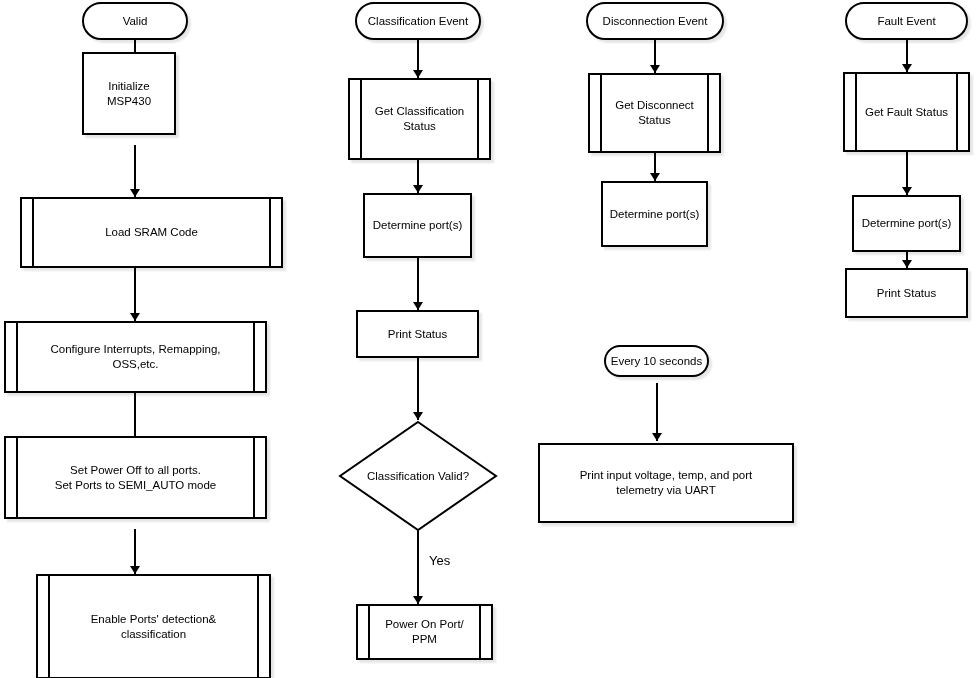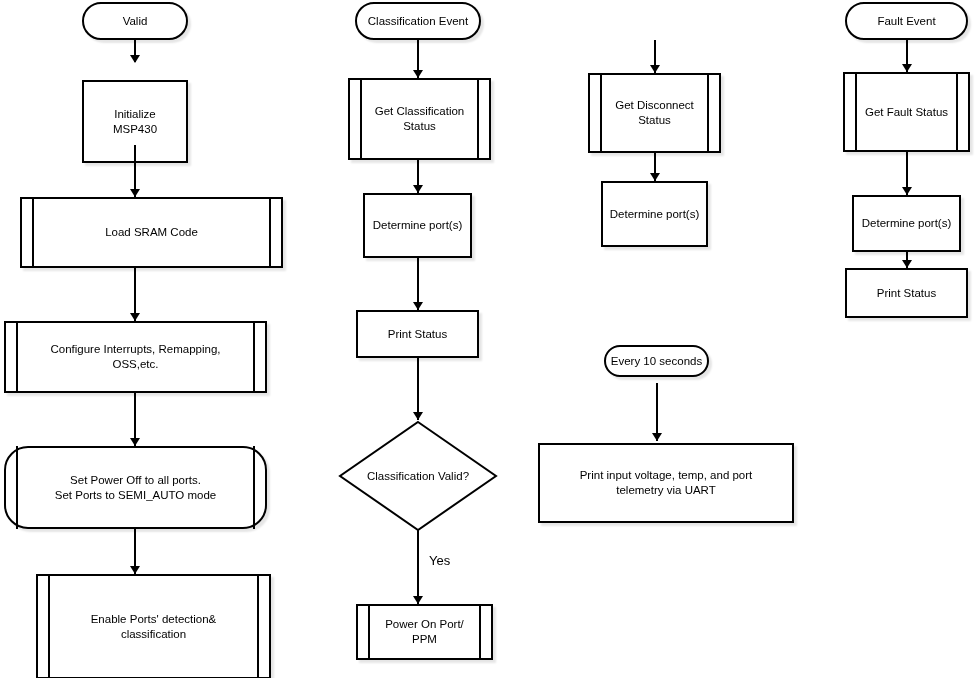--- a/index.html
+++ b/index.html
@@ -98,41 +98,41 @@
 <body>
 
 <div id="canvas">
 
   <div class="node term" style="left:82px; top:2px; width:106px; height:38px;">
     <span>Valid</span>
   </div>
   <div class="conn" style="left:134px; top:40px; height:22px;"></div>
   <div class="arrowhead" style="left:130px; top:55px;"></div>
 
-  <div class="node proc" style="left:82px; top:80px; width:106px; height:83px;">
+  <div class="node proc" style="left:82px; top:52px; width:94px; height:83px;">
     <span>Initialize
 MSP430</span>
   </div>
   <div class="conn" style="left:134px; top:145px; height:52px;"></div>
   <div class="arrowhead" style="left:130px; top:189px;"></div>
 
   <div class="node subproc" style="left:4px; top:197px; width:263px; height:71px;margin-left:16px;">
     <span>Load SRAM Code</span>
   </div>
   <div class="conn" style="left:134px; top:268px; height:53px;"></div>
   <div class="arrowhead" style="left:130px; top:313px;"></div>
 
   <div class="node subproc" style="left:4px; top:321px; width:263px; height:72px;">
     <span>Configure Interrupts, Remapping,
 OSS,etc.</span>
   </div>
   <div class="conn" style="left:134px; top:393px; height:53px;"></div>
   <div class="arrowhead" style="left:130px; top:438px;"></div>
 
-  <div class="node subproc" style="left:4px; top:446px; width:263px; height:83px;border-radius:24px;">
+  <div class="node subproc" style="left:4px; top:436px; width:263px; height:83px;">
     <span>Set Power Off to all ports.
 Set Ports to SEMI_AUTO mode</span>
   </div>
   <div class="conn" style="left:134px; top:529px; height:45px;"></div>
   <div class="arrowhead" style="left:130px; top:566px;"></div>
 
   <div class="node subproc" style="left:36px; top:574px; width:235px; height:105px;">
     <span>Enable Ports' detection&amp;
 classification</span>
   </div>
@@ -170,20 +170,23 @@
   </div>
   <div class="conn" style="left:417px; top:530px; height:74px;"></div>
   <div class="arrowhead" style="left:413px; top:596px;"></div>
   <div class="edge-label" style="left:429px; top:553px;">Yes</div>
 
   <div class="node subproc" style="left:356px; top:604px; width:137px; height:56px;">
     <span>Power On Port/
 PPM</span>
   </div>
 
+  <div class="node term" style="left:586px; top:2px; width:138px; height:38px;">
+    <span>Disconnection Event</span>
+  </div>
   <div class="conn" style="left:654px; top:40px; height:33px;"></div>
   <div class="arrowhead" style="left:650px; top:65px;"></div>
 
   <div class="node subproc" style="left:588px; top:73px; width:133px; height:80px;">
     <span>Get Disconnect
 Status</span>
   </div>
   <div class="conn" style="left:654px; top:153px; height:28px;"></div>
   <div class="arrowhead" style="left:650px; top:173px;"></div>
 

